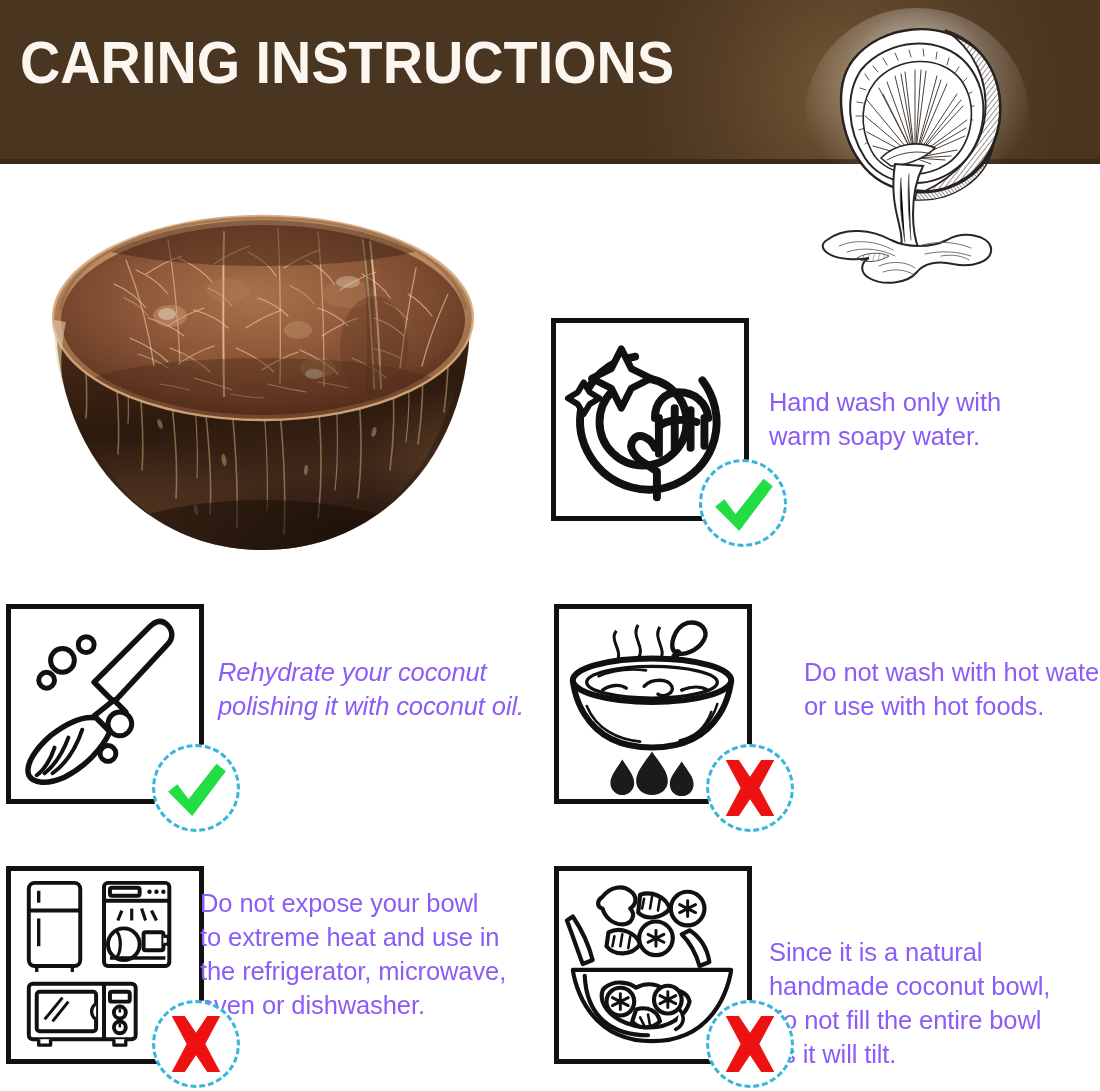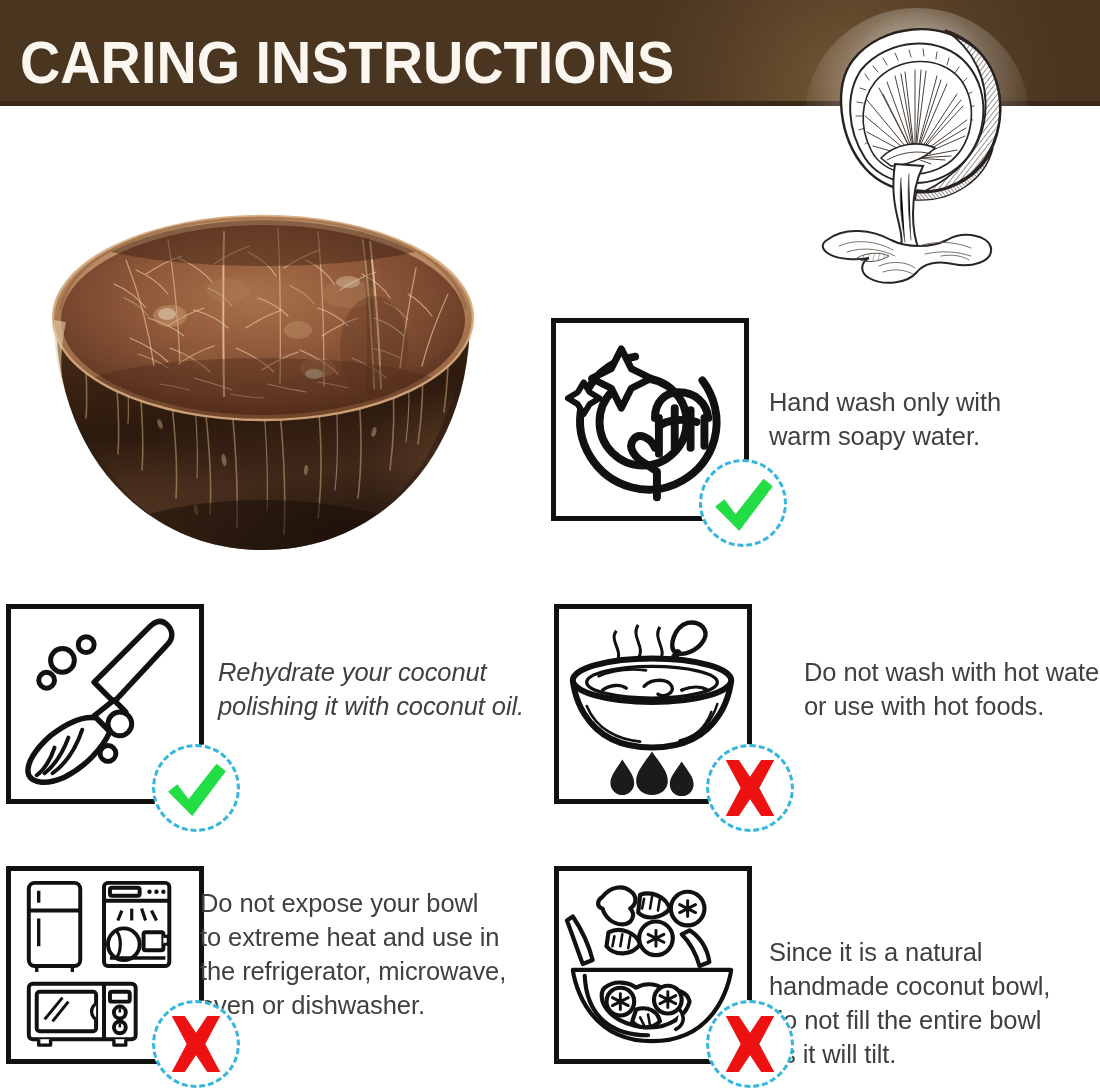--- a/index.html
+++ b/index.html
@@ -10,21 +10,21 @@
     width: 1100px; height: 1091px;
     position: relative;
     overflow: hidden;
     font-family: "Liberation Sans", sans-serif;
     -webkit-font-smoothing: antialiased;
   }
 
   
   #header-band {
     position: absolute; left: 0; top: 0;
-    width: 1100px; height: 106px;
+    width: 1100px; height: 164px;
     background: #4a3520;
     overflow: hidden;
   }
   #header-band::after{
     content:"";
     position:absolute; left:0; bottom:0; width:100%; height:5px;
     background:#3b2a19;
   }
   #header-glow{
     position:absolute; right:40px; top:-120px;
@@ -59,21 +59,21 @@
   .icon-box {
     position: absolute;
     border: 5px solid #111111;
     background: #ffffff;
     box-sizing: border-box;
   }
   .icon-box svg { display:block; width:100%; height:100%; }
 
   .panel-text {
     position: absolute;
-    color: #404040;
+    color: #8b5cf6;
     font-size: 25.5px;
     line-height: 34px;
     letter-spacing: -0.1px;
     white-space: pre-line;
   }
 
   
   .badge {
     position: absolute;
     width: 88px; height: 88px;

